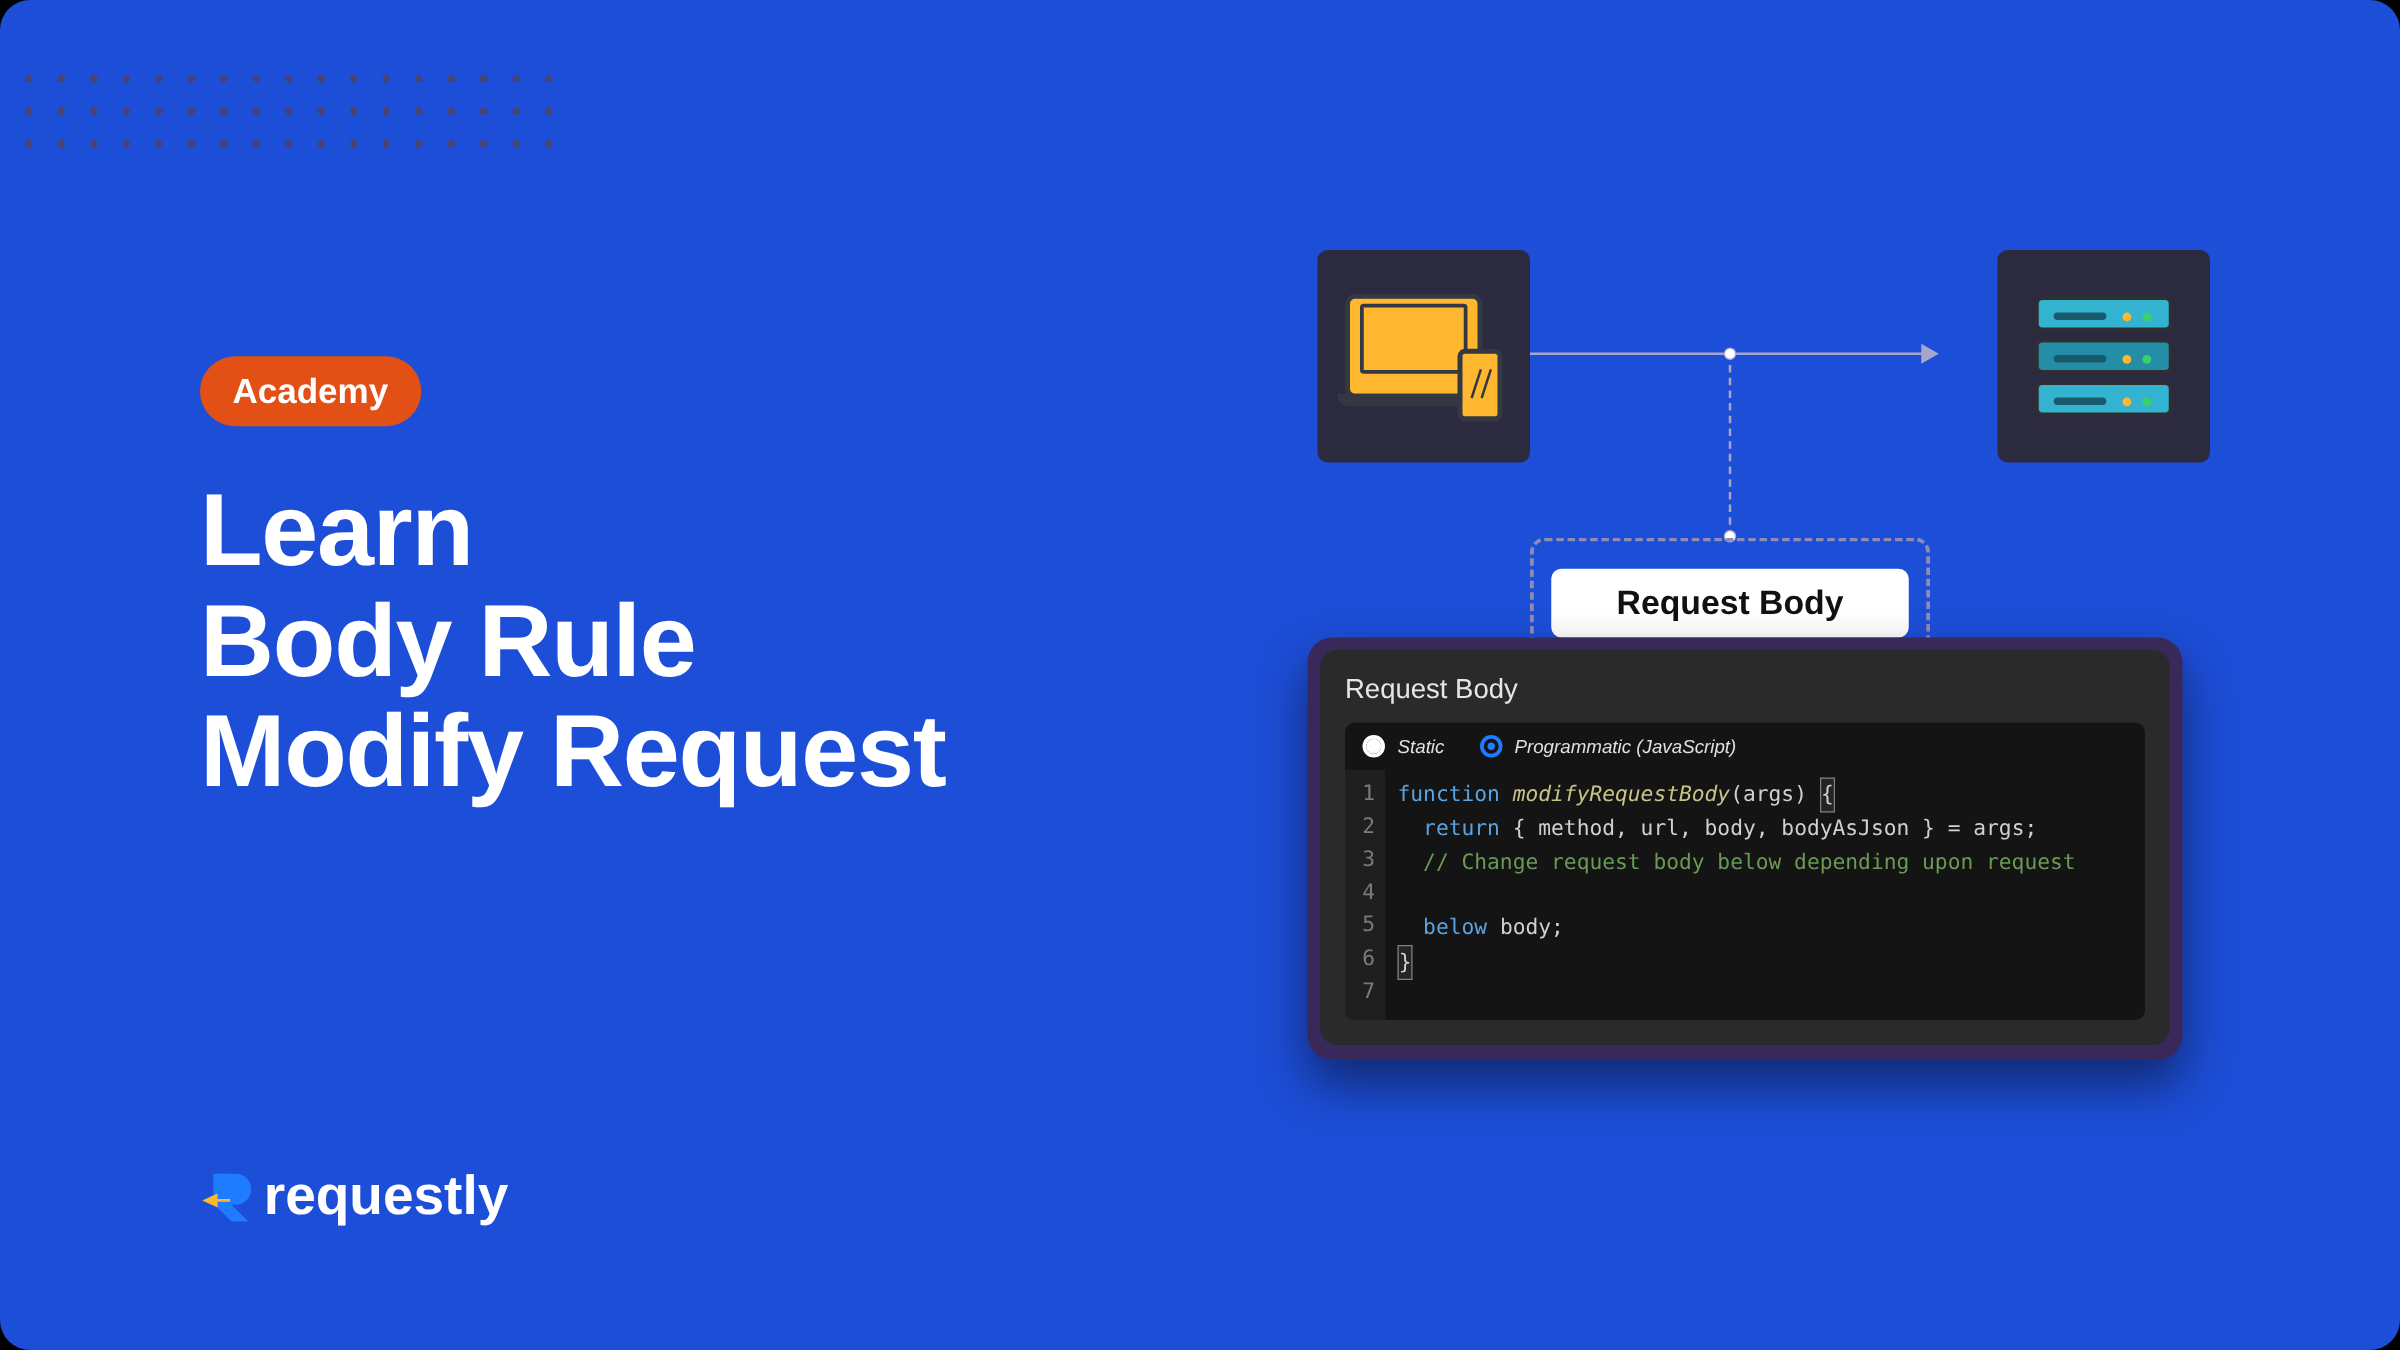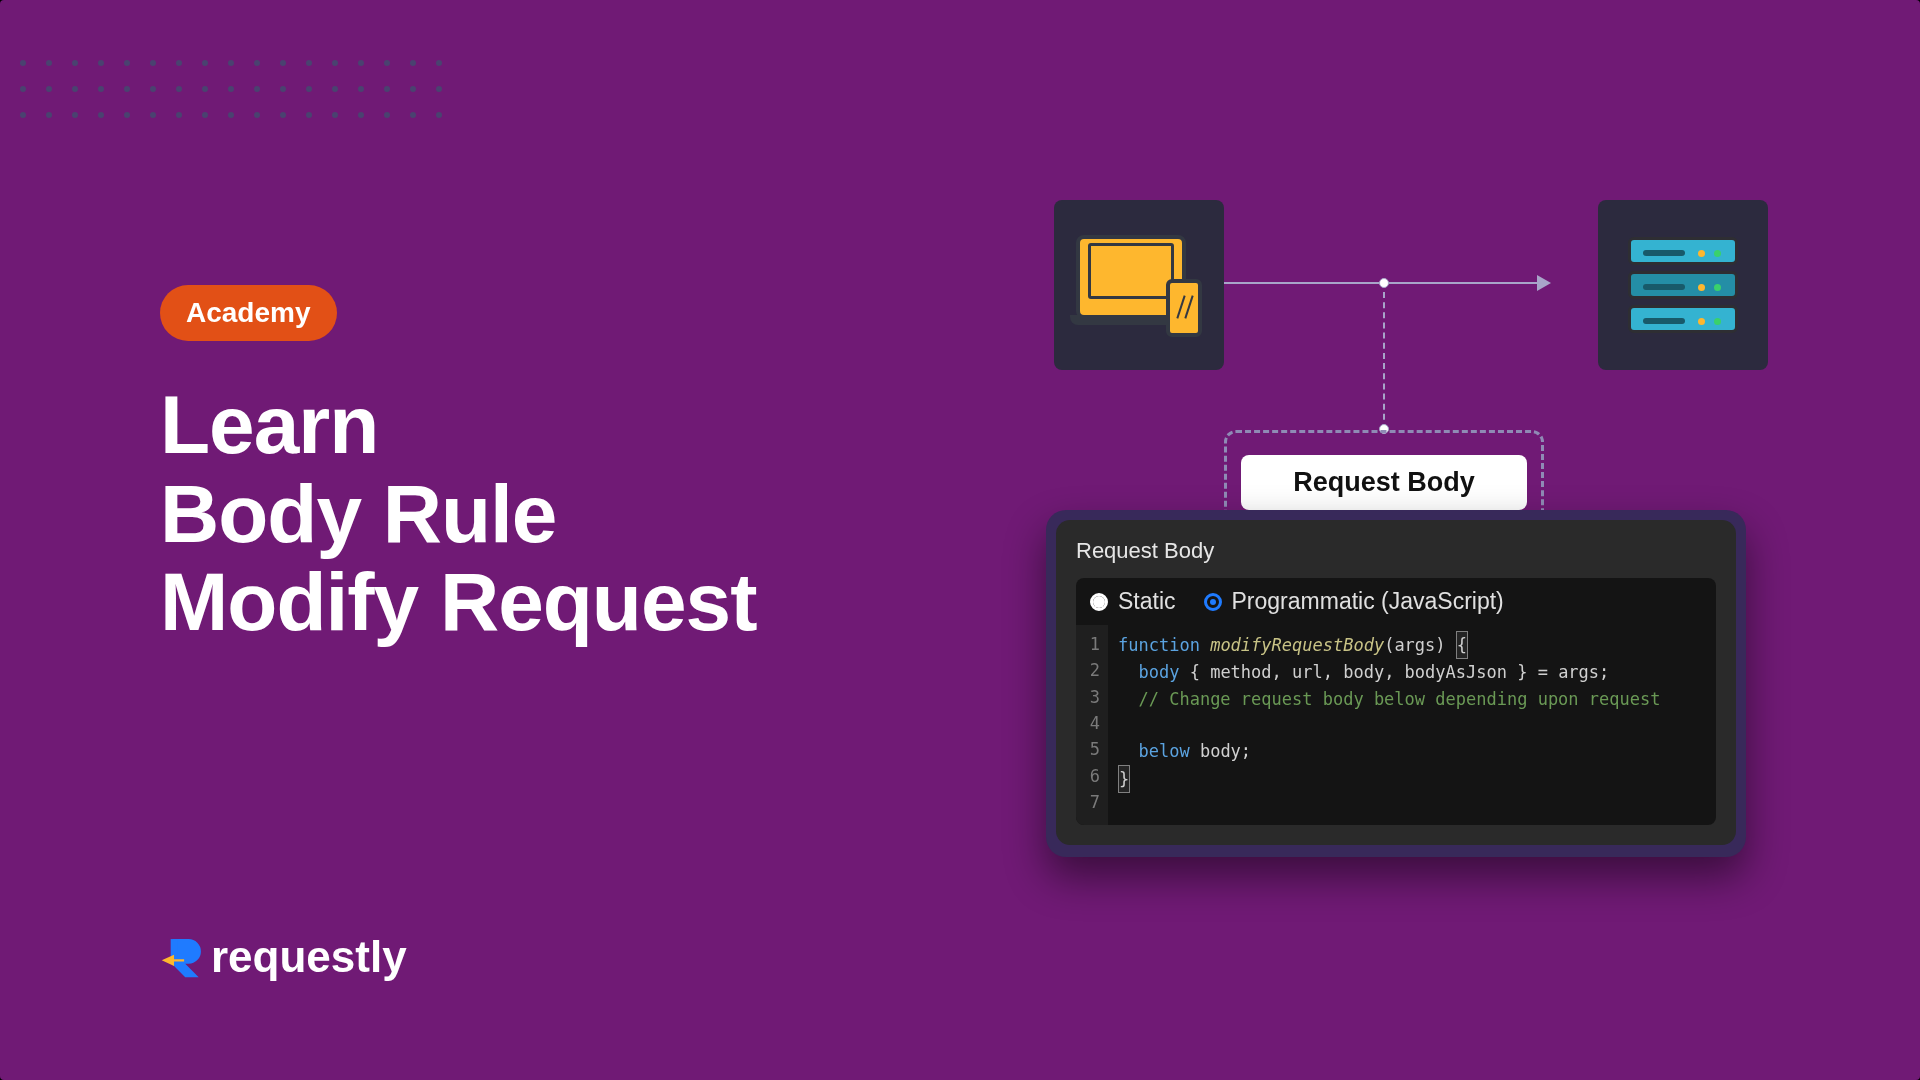--- a/index.html
+++ b/index.html
@@ -8,22 +8,22 @@
   background: #000;
   width: 1920px;
   height: 1080px;
   display: flex;
   align-items: center;
   justify-content: center;
 }
 .frame {
   width: 1920px;
   height: 1080px;
-  background: #701a75;
-  border-radius: 4px;
+  background: #1d4ed8;
+  border-radius: 24px;
   position: relative;
   overflow: hidden;
 }
 
 .dots { position: absolute; top: 60px; left: 20px; }
 .dots .row { display: flex; gap: 20px; margin-bottom: 20px; }
 .dots .dot { width: 6px; height: 6px; border-radius: 50%; background: #4a4270; }
 
 .left { position: absolute; left: 160px; top: 285px; width: 770px; color: #fff; }
 .badge {
@@ -88,21 +88,21 @@
 .panel-outer { position:absolute; left: -2px; top: 310px; width: 700px; background:#38295a; border-radius: 20px; padding: 0 10px 12px; box-shadow: 0 20px 40px rgba(0,0,0,0.48); }
 .panel { background:#2a2a2a; border-radius: 14px; padding: 18px 20px 20px; margin-top: 10px; }
 .panel-title { color:#E6E6E6; font-size: 22px; font-weight: 500; }
 .tabs-row { background:#141414; margin-top: 14px; border-radius: 8px 8px 0 0; padding: 10px 14px; display:flex; align-items:center; gap: 28px; }
 .radio { display:flex; align-items:center; gap: 10px; cursor:pointer; }
 .radio-dot { width:18px; height:18px; border-radius:50%; border:3px solid #fff; background:#fff; position:relative; }
 .radio-dot.empty { background: transparent; border-color: #fff; }
 .radio-dot.empty::after { content:""; position:absolute; inset:0; border-radius:50%; background:#fff; }
 .radio-dot.sel { border-color: #1F7BFF; background: transparent; }
 .radio-dot.sel::after { content:""; position:absolute; inset:3px; background:#1F7BFF; border-radius:50%; }
-.radio-label { color:#E0E0E0; font-size: 23px; }
+.radio-label { color:#E0E0E0; font-size: 15px; font-style: italic; }
 .editor { background:#141414; border-radius: 0 0 8px 8px; display:flex; font-family: ui-monospace, Menlo, Consolas, monospace; font-size: 17px; }
 .gutter { background:#1f1f1f; color:#7a7a7a; padding: 6px 8px; text-align:right; user-select:none; line-height: 1.55; border-radius: 0 0 0 8px; }
 .gutter .ln { display:block; min-width: 16px; }
 .code { padding: 6px 10px; color:#d0d0d0; white-space:pre; line-height: 1.55; overflow: hidden; flex:1; }
 .kw { color:#5BA3E0;text-align:center; }
 .fn { color:#C8C386;font-style:italic; }
 .cm { color:#6A9955; }
 .cur { background: rgba(255,255,255,0.07); display:inline-block; border:1px solid #808080; padding: 0 0px; }
 #title-line1, #title-line2, #title-line3 { display:block; }
 </style>
@@ -249,21 +249,21 @@
           <div class="gutter">
             <span class="ln">1</span>
             <span class="ln">2</span>
             <span class="ln">3</span>
             <span class="ln">4</span>
             <span class="ln">5</span>
             <span class="ln">6</span>
             <span class="ln">7</span>
           </div>
           <div class="code"><span class="kw">function</span> <span class="fn">modifyRequestBody</span><span>(args) </span><span class="cur">{</span>
-  <span class="kw">body</span><span> { method, url, body, bodyAsJson } = args;</span>
+  <span class="kw">return</span><span> { method, url, body, bodyAsJson } = args;</span>
   <span class="cm">// Change request body below depending upon request</span>
 &nbsp;
   <span class="kw">below</span><span> body;</span>
 <span class="cur">}</span>
 &nbsp;</div>
         </div>
       </div>
     </div>
 
   </div>

